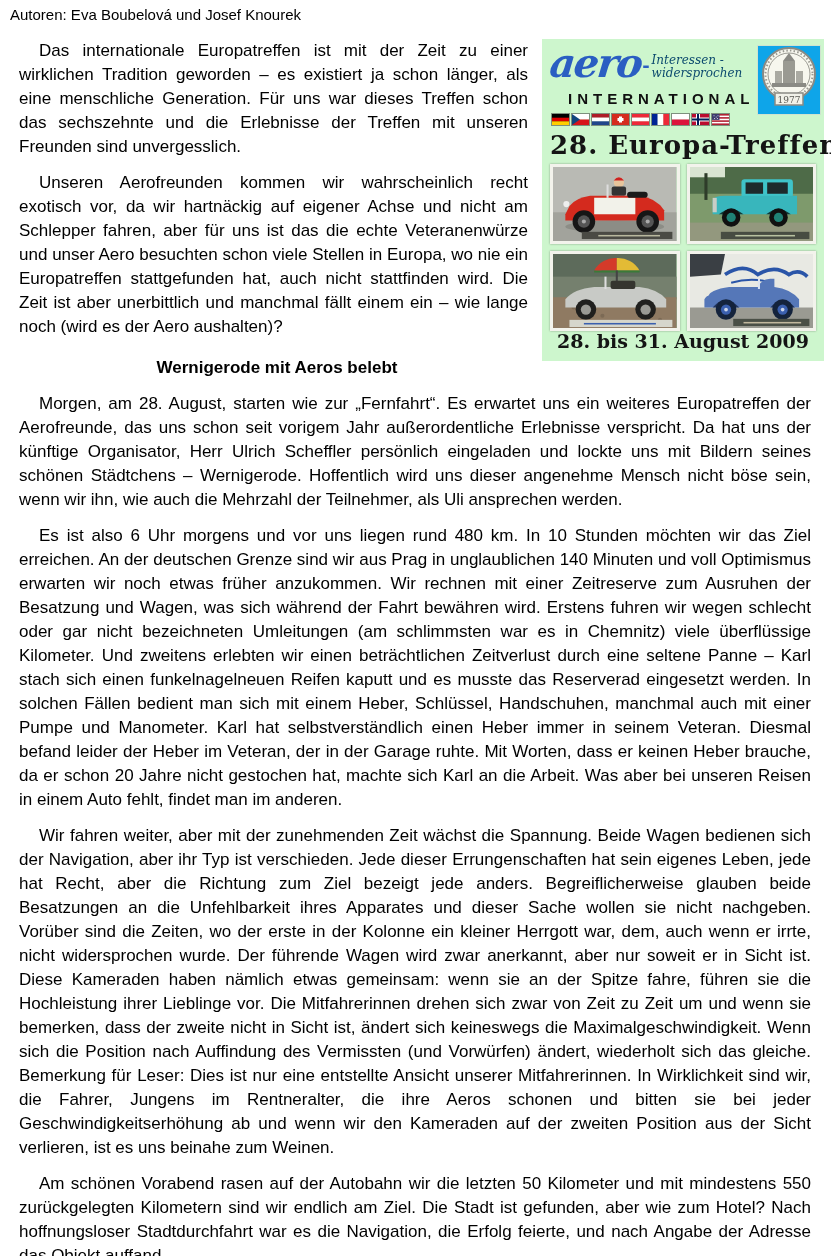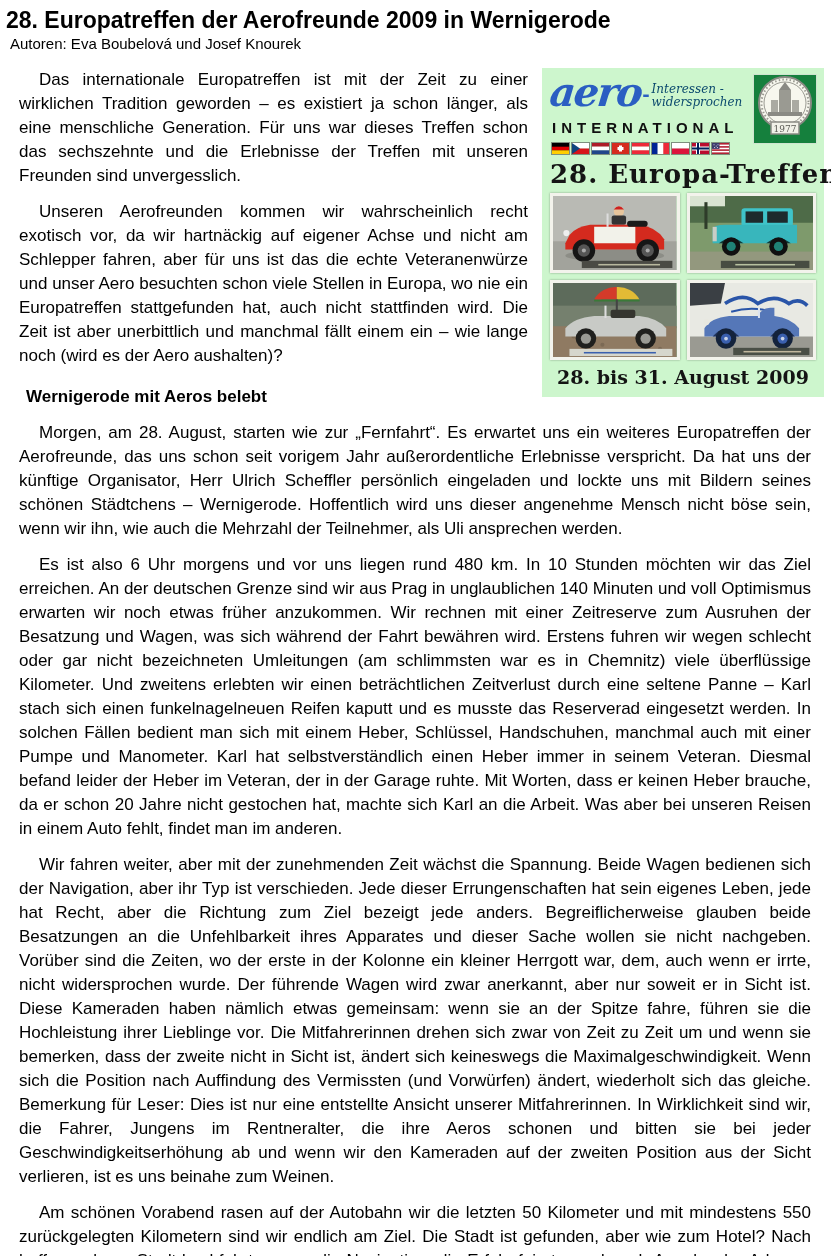--- a/index.html
+++ b/index.html
@@ -4,66 +4,65 @@
 <style>
   html,body { margin:0; padding:0; background:#ffffff; }
   body { width:831px; font-family:"Liberation Sans", sans-serif; color:#000; }
   .page { padding:4px 7px 6px 6px; }
 
   h1 { font-size:23px; line-height:26px; margin:3px 0 0 0; font-weight:bold; }
   .authors { font-size:15px; margin:2px 0 16px 4px; }
 
   .content { font-size:17px; line-height:24px; text-align:justify; }
   .content p { margin:12px 13px; text-indent:20px; }
-  .content h2 { font-size:17px; font-weight:bold; margin:17px 0 10px 20px; text-align:left; }
+  .content h2 { font-size:17px; font-weight:bold; margin:17px 0 10px 20px; text-align:center; }
 
   
   .poster {
     float:right; width:282px; box-sizing:border-box;
     background:#cdf6cd; margin:0 0 10px 14px; padding:7px 8px 9px 8px;
     font-family:"DejaVu Serif", serif; text-align:center;
   }
   .poster-header { display:flex; justify-content:space-between; align-items:flex-start; }
   .logo-block { text-align:left; }
   .logo-row { display:flex; align-items:flex-start; }
   .aero-script {
     font-family:"DejaVu Serif", serif; font-style:italic; font-weight:bold;
     font-size:40px; line-height:34px; color:#2a5ec2;
     transform:skewX(-6deg); display:inline-block; letter-spacing:-2px;
   }
   .logo-dash { color:#2a5ec2; font-weight:bold; font-size:18px; line-height:40px; margin:0 2px 0 1px; }
   .ig-lines { color:#cc2b2b; font-size:12px; line-height:13px; padding-top:8px; font-style:italic; white-space:nowrap; }
   .international {
     font-family:"Liberation Sans", sans-serif; font-weight:bold; color:#101010;
-    font-size:15px; letter-spacing:5px; margin:1px 0 0 2px; white-space:nowrap;
+    font-size:15px; letter-spacing:5px; margin:1px 0 0 18px; white-space:nowrap;
   }
   .flags { display:flex; gap:3px; margin:3px 0 0 2px; }
   .flag { width:17px; height:11px; box-shadow:0 0 0 1px rgba(60,60,60,.55); }
   .flag svg { display:block; width:17px; height:11px; }
 
-  .seal { width:62px; height:68px; background:#15803d; flex:0 0 auto; margin-left:4px; box-shadow:0 0 0 1px #cfe3cf; }
+  .seal { width:62px; height:68px; background:#0ea5e9; flex:0 0 auto; margin-left:4px; box-shadow:0 0 0 1px #cfe3cf; }
   .seal svg { display:block; }
 
   .poster-title {
     font-weight:bold; font-size:26px; line-height:28px; letter-spacing:1px;
     color:#141414; margin:6px 0 5px 0; white-space:nowrap;text-align:center;
   }
 
   .photo-grid { display:grid; grid-template-columns:1fr 1fr; gap:7px; }
   .photo-grid figure { margin:0; border:3px solid #f3f3ec; box-shadow:0 0 2px rgba(0,0,0,.35); line-height:0; }
   .photo { width:100%; height:auto; display:block; }
 
-  .poster-date { font-weight:bold; font-size:19px; line-height:21px; margin-top:7px; color:#141414; }
+  .poster-date { font-weight:bold; font-size:19px; line-height:21px; margin-top:0; color:#141414; }
 </style>
 </head>
 <body>
 
 <div class="page">
 
-  <h1>28. Europatreffen der Aerofreunde 2009 in Wernigerode</h1>
   <div class="authors">Autoren: Eva Boubelová und Josef Knourek</div>
 
   <div class="content">
 
     <aside class="poster" style="background: rgb(205, 246, 205);">
       <div class="poster-header">
         <div class="logo-block">
           <div class="logo-row">
             <span class="aero-script" style="color: rgb(42, 94, 194);">aero</span>
             <span class="logo-dash">-</span>

